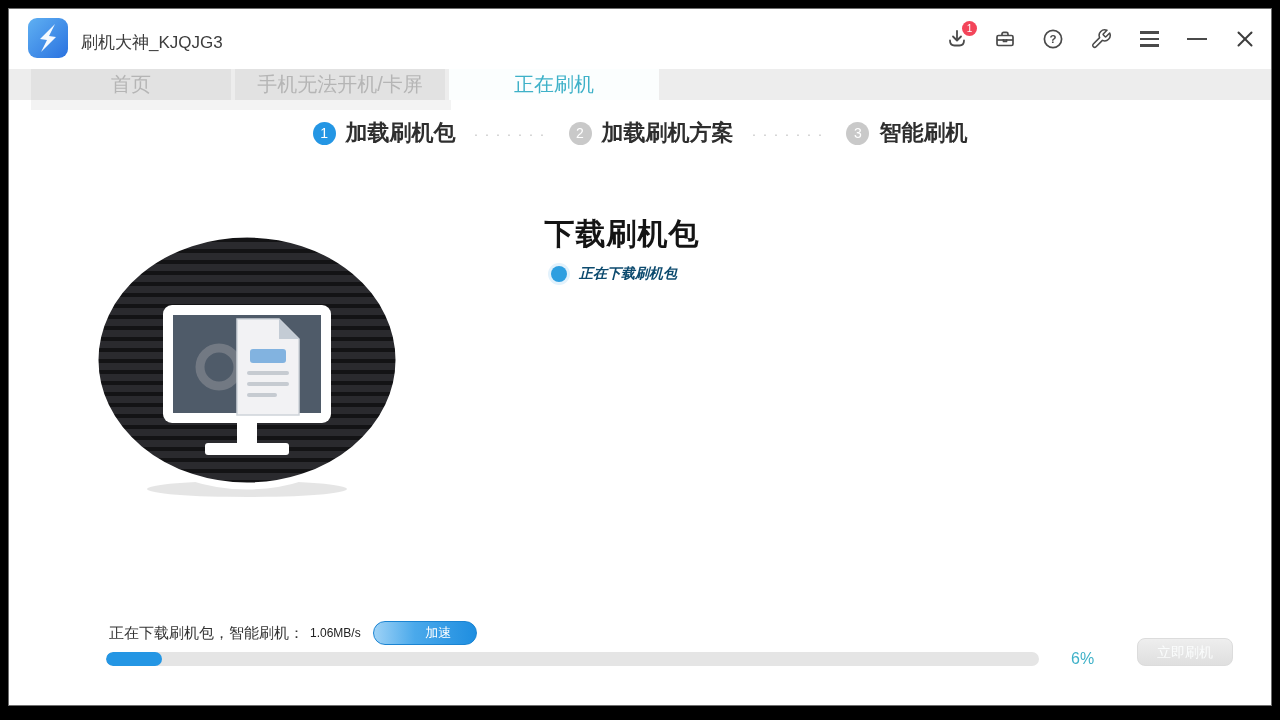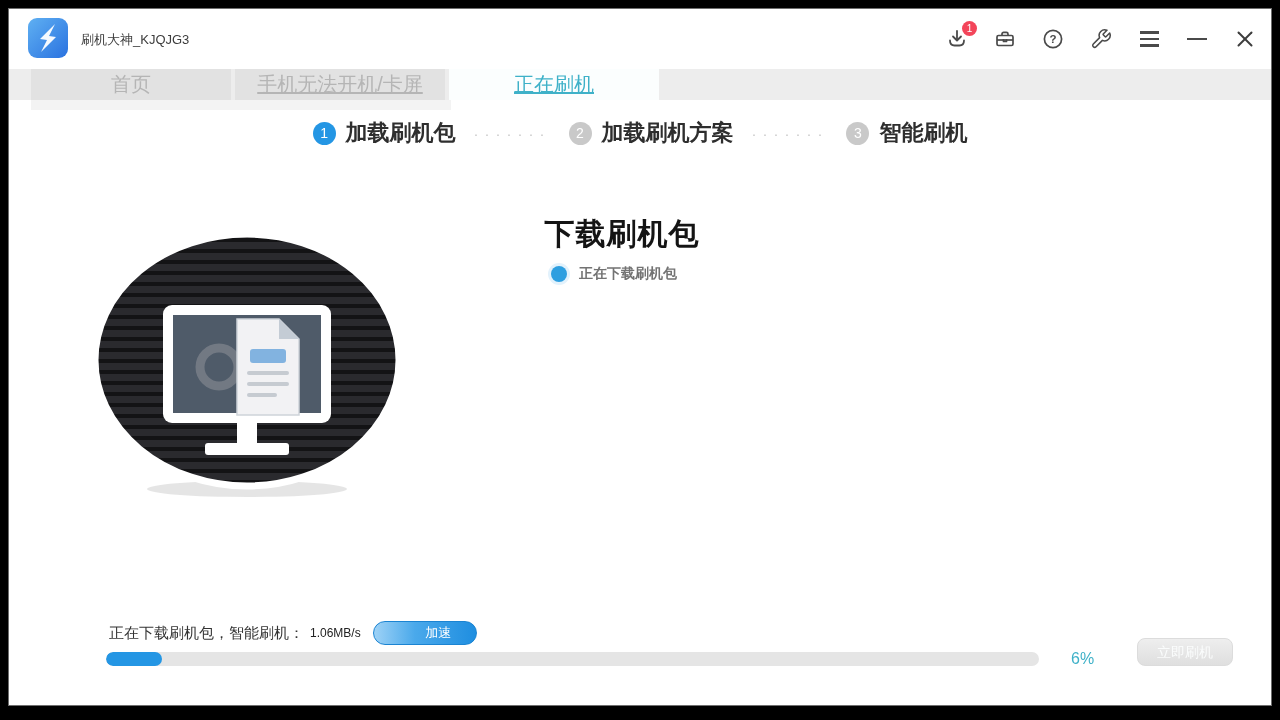--- a/index.html
+++ b/index.html
@@ -5,35 +5,35 @@
   * { margin:0; padding:0; box-sizing:border-box; }
   html,body { width:1280px; height:720px; background:#000; overflow:hidden;
               font-family:"Liberation Sans","DejaVu Sans",sans-serif; }
 
   .window { position:absolute; left:8px; top:8px; width:1264px; height:698px;
             background:#fff; border:1px solid #6e6e6e; }
 
   
   .titlebar { position:absolute; left:0; top:0; right:0; height:60px; background:#fff; }
   .logo { position:absolute; left:18px; top:8px; width:42px; height:42px; }
-  .win-title { position:absolute; left:72px; top:22px; font-size:13px; color:#3c3c3c; }
+  .win-title { position:absolute; left:72px; top:22px; font-size:17px; color:#3c3c3c; }
   .tb-icons { position:absolute; right:14px; top:0; height:60px; display:flex; align-items:center; gap:24px; }
   .tb-icon { position:relative; width:24px; height:24px; display:flex; align-items:center; justify-content:center; cursor:pointer; color:#4a4a4a; }
   .badge { position:absolute; top:-6px; right:-8px; min-width:15px; height:15px; border-radius:8px;
            background:#f3455a; color:#fff; font-size:10px; line-height:15px; text-align:center; padding:0 3px; }
   .bars { display:flex; flex-direction:column; gap:4px; }
   .bars i { display:block; width:19px; height:2.5px; background:#4a4a4a; }
   .min-bar { width:20px; height:2.5px; background:#4a4a4a; }
 
   
   .tabstrip { position:absolute; left:0; top:60px; right:0; height:31px; background:#ededed; display:flex; }
   .tab { height:31px; display:flex; align-items:center; justify-content:center;
          font-size:20px; color:#b5b5b5; background:#e2e2e2; cursor:pointer; margin-right:4px; }
   .tab.t1 { margin-left:22px; width:200px; }
-  .tab.t2 { width:210px;text-decoration:underline; }
+  .tab.t2 { width:210px; }
   .tab.active { background:#fbfefe; color:#3eb1c8; }
   .tab-shadow { position:absolute; left:22px; top:91px; width:420px; height:10px; background:#f3f3f3; }
 
   
   .steps { position:absolute; left:0; top:106px; right:0; height:36px;
            display:flex; align-items:center; justify-content:center; gap:14px; }
   .step { display:flex; align-items:center; gap:10px; }
   .step-circle { width:23px; height:23px; border-radius:50%; background:#c9c9c9; color:#fff;
                  font-size:14px; display:flex; align-items:center; justify-content:center; }
   .step.active .step-circle { background:#2496e4; }
@@ -42,21 +42,21 @@
 
   
   .illustration { position:absolute; left:78px; top:218px; width:320px; height:275px; }
 
   
   .main-title { position:absolute; left:388px; top:205px; width:450px; text-align:center;
                 font-size:30px; font-weight:700; color:#141414; letter-spacing:1px; }
   .main-status { position:absolute; left:380px; top:256px; width:450px; display:flex;
                  align-items:center; justify-content:center; gap:12px; }
   .status-dot { width:16px; height:16px; border-radius:50%; background:#2e9fe0; box-shadow:0 0 0 3px #e3f2fc; }
-  .main-status-text { font-size:14px; color:#737373; font-weight:700; }
+  .main-status-text { font-size:14px; color:#0c4a6e; font-weight:700;font-style:italic; }
 
   
   .footer-line { position:absolute; left:100px; top:612px; height:24px; display:flex; align-items:center; }
   .footer-text { font-size:15px; color:#333; }
   .footer-speed { font-size:12px; color:#222; margin-left:6px; }
   .boost-btn { margin-left:12px; width:104px; height:24px; border:1px solid #1b84d2; border-radius:12px;
                background:linear-gradient(90deg,#9ed2f6 0%,#4aa9eb 40%,#1f8ee0 100%);
                color:#fff; font-size:13px; display:flex; align-items:center; justify-content:center;
                padding-left:27px; cursor:pointer; }
 

